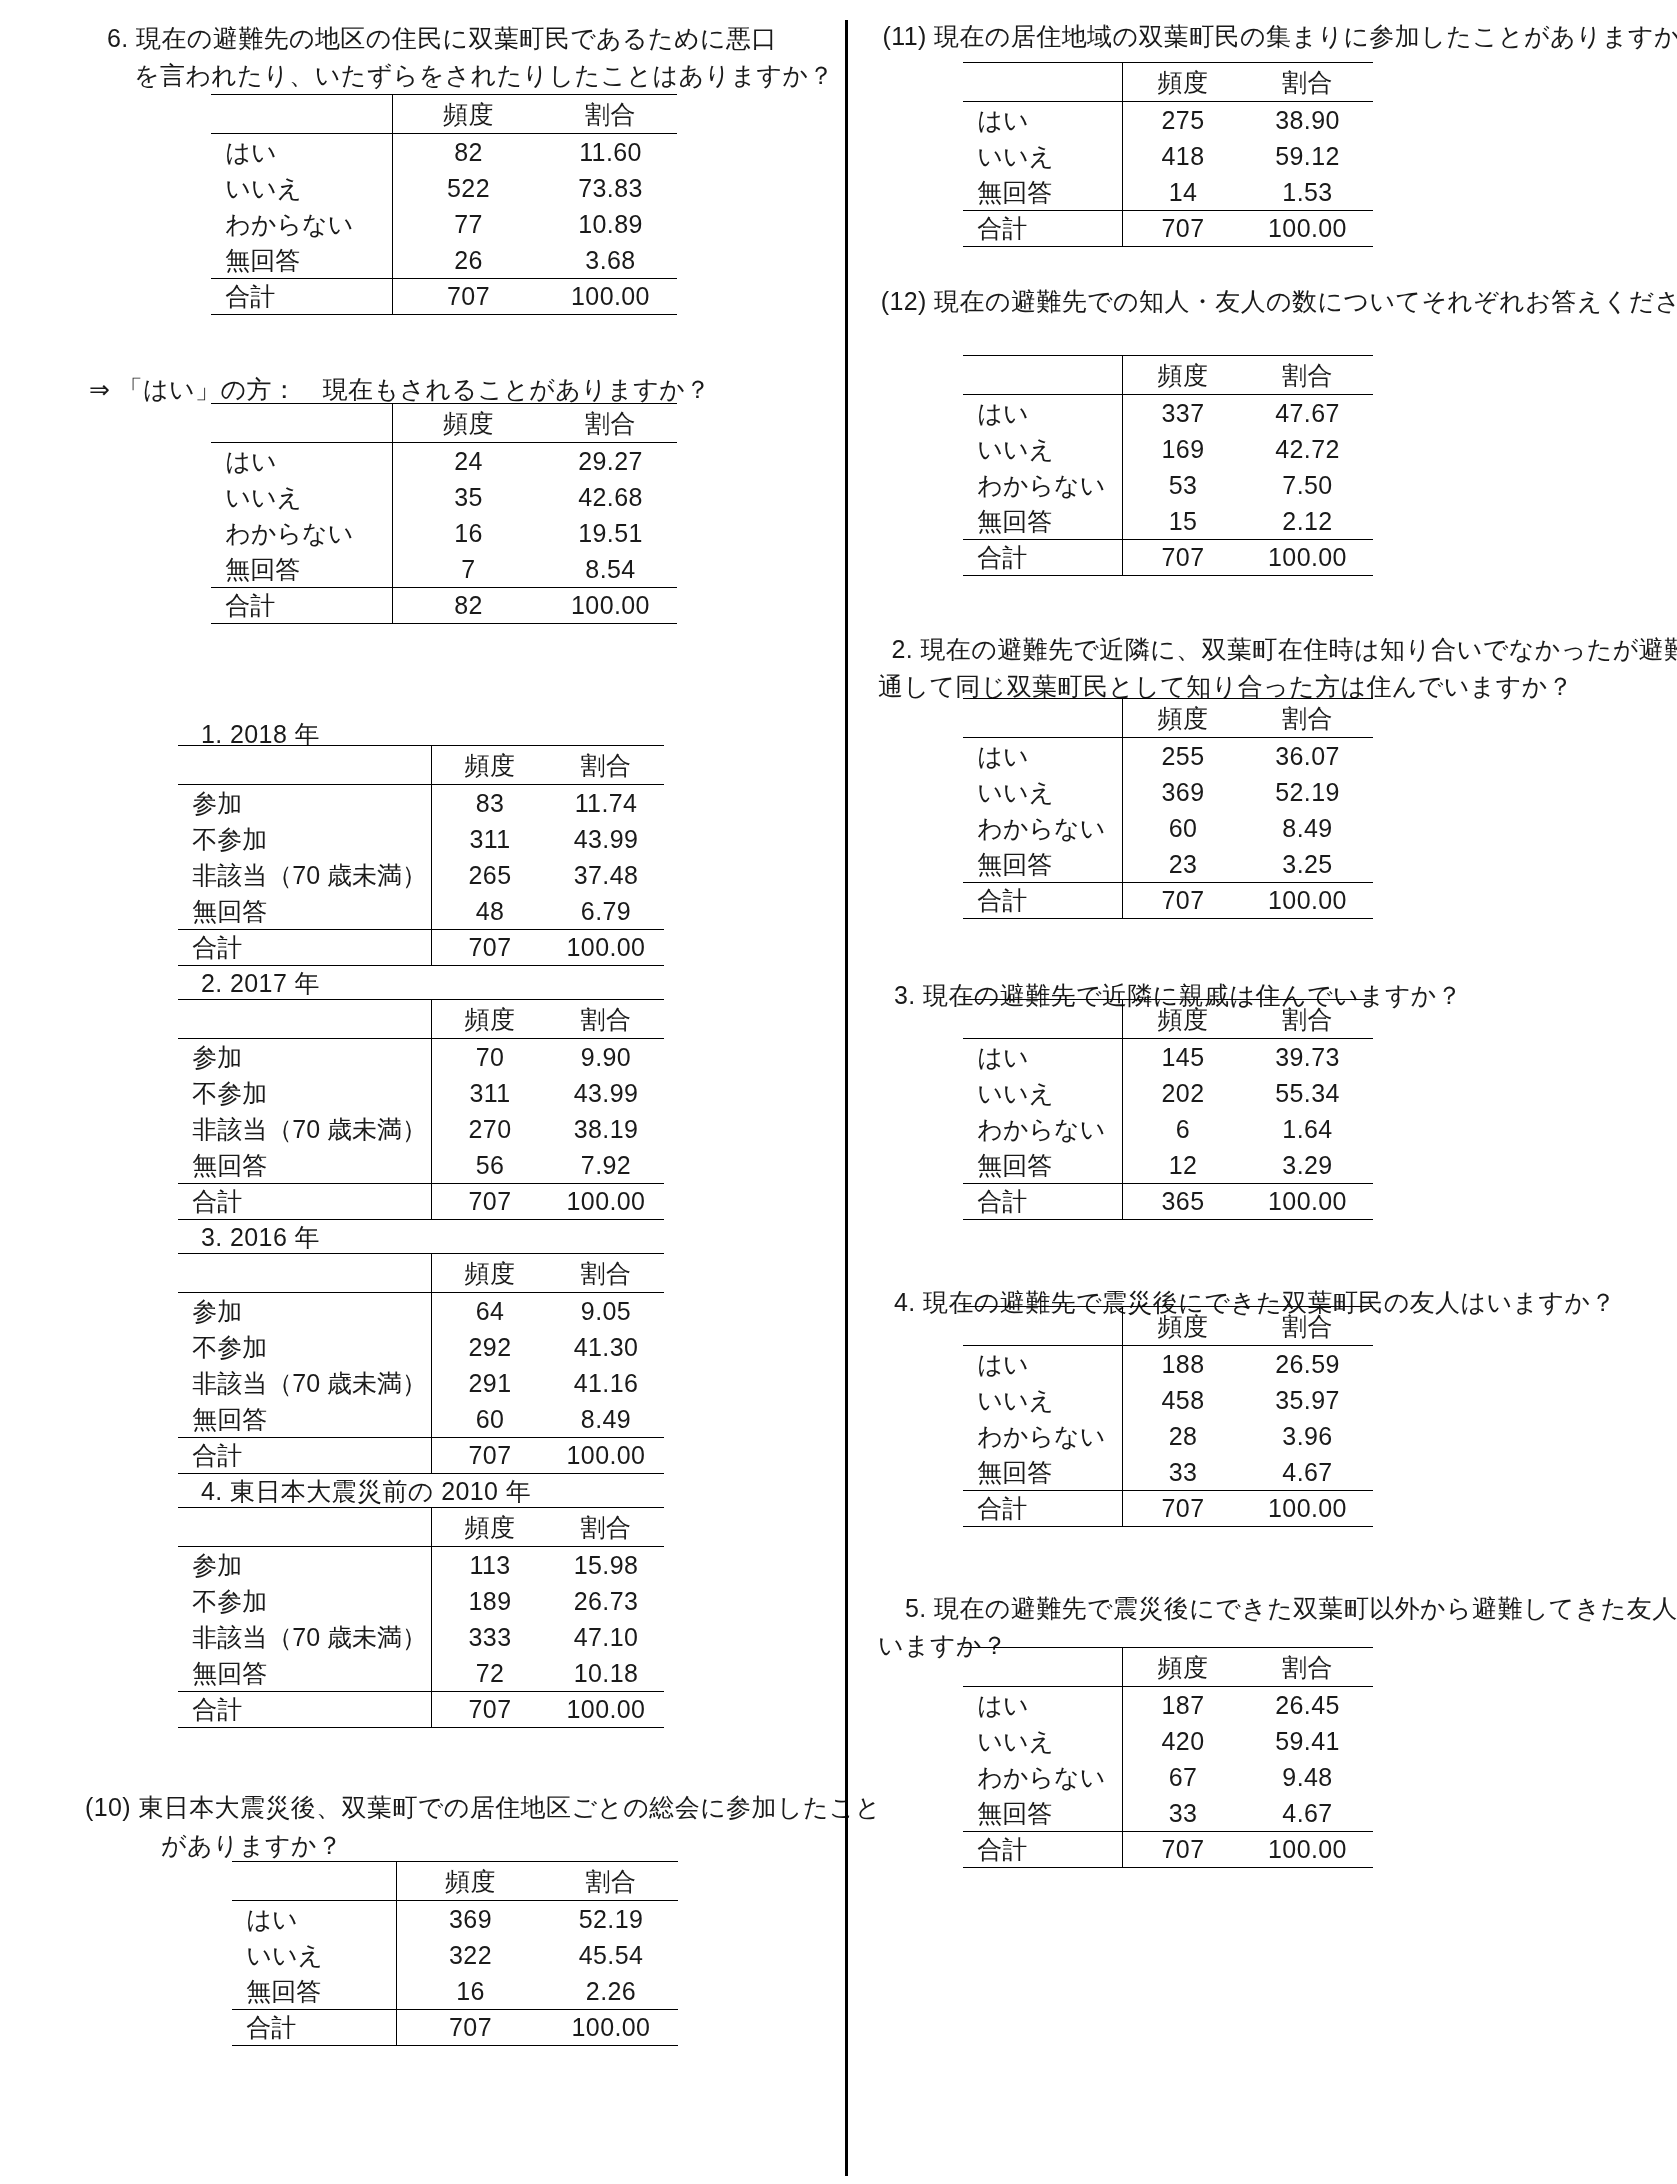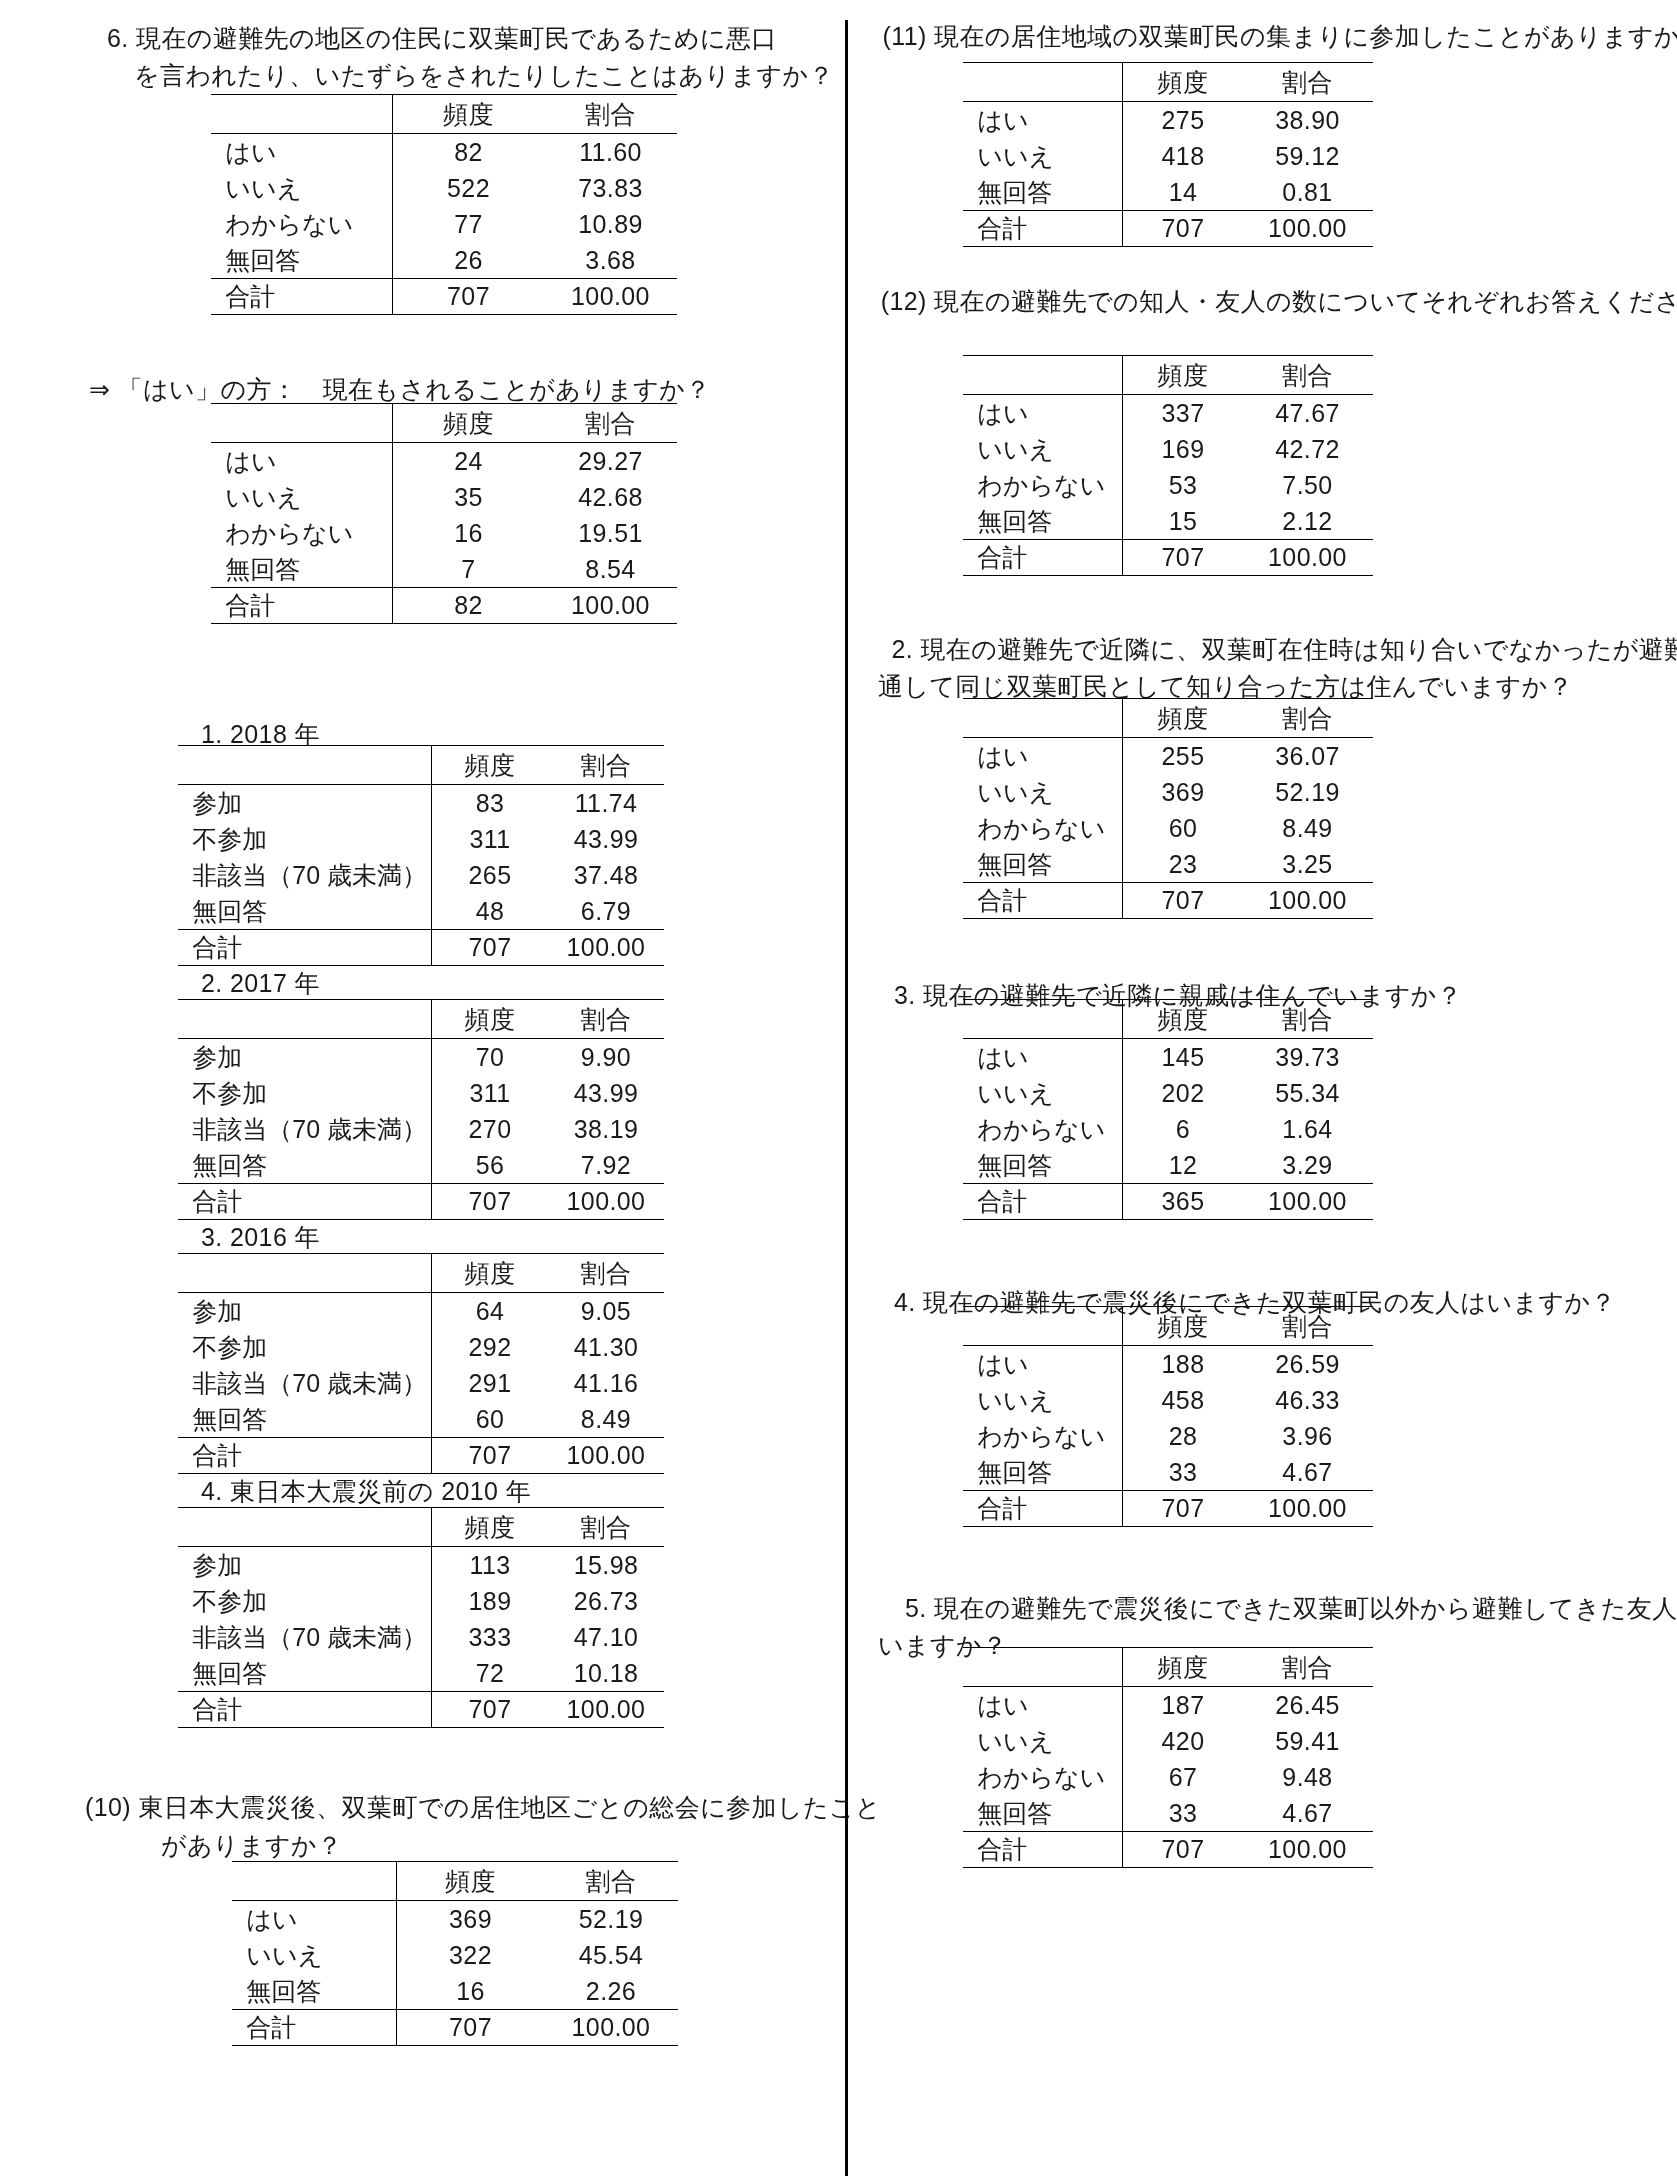--- a/index.html
+++ b/index.html
@@ -301,21 +301,21 @@
         <div class="tcell num">38.90</div>
       </div>
       <div class="trow tbody-row" style="grid-template-columns: 160px 120px 129px;">
         <div class="tcell lbl">いいえ</div>
         <div class="tcell num">418</div>
         <div class="tcell num">59.12</div>
       </div>
       <div class="trow tbody-row" style="grid-template-columns: 160px 120px 129px;">
         <div class="tcell lbl">無回答</div>
         <div class="tcell num">14</div>
-        <div class="tcell num">0.81</div>
+        <div class="tcell num">1.53</div>
       </div>
       <div class="trow total-row" style="grid-template-columns: 160px 120px 129px;">
         <div class="tcell lbl">合計</div>
         <div class="tcell num">707</div>
         <div class="tcell num">100.00</div>
       </div>
     </div>
 
   <div class="txt" style="left:2.7px;top:283px;">(12) 現在の避難先での知人・友人の数についてそれぞれお答えください。</div>
 
@@ -429,21 +429,21 @@
         <div class="tcell num">割合</div>
       </div>
       <div class="trow tbody-row" style="grid-template-columns: 160px 120px 129px;">
         <div class="tcell lbl">はい</div>
         <div class="tcell num">188</div>
         <div class="tcell num">26.59</div>
       </div>
       <div class="trow tbody-row" style="grid-template-columns: 160px 120px 129px;">
         <div class="tcell lbl">いいえ</div>
         <div class="tcell num">458</div>
-        <div class="tcell num">46.33</div>
+        <div class="tcell num">35.97</div>
       </div>
       <div class="trow tbody-row" style="grid-template-columns: 160px 120px 129px;">
         <div class="tcell lbl">わからない</div>
         <div class="tcell num">28</div>
         <div class="tcell num">3.96</div>
       </div>
       <div class="trow tbody-row" style="grid-template-columns: 160px 120px 129px;">
         <div class="tcell lbl">無回答</div>
         <div class="tcell num">33</div>
         <div class="tcell num">4.67</div>

